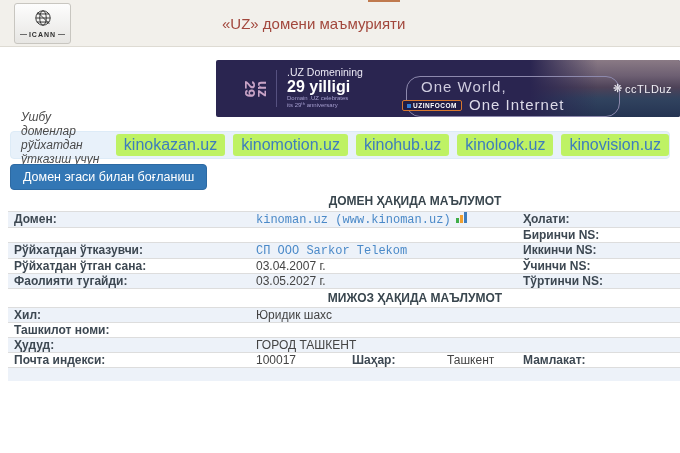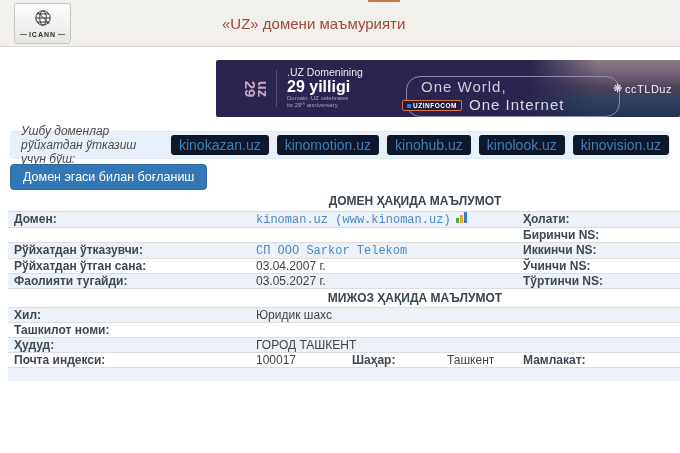--- a/index.html
+++ b/index.html
@@ -48,21 +48,21 @@
   .cctld-logo { position:absolute; right:8px; top:22px; display:flex; align-items:center; gap:3px;
     color:#f0eff5; }
   .cctld-gear { font-size:11px; }
   .cctld-text { font-size:11px; letter-spacing:0.5px; }
 
   
   .avail-strip { position:absolute; left:10px; top:131px; width:660px; height:28px;
     background:#e8f1fa; border:1px solid #ddebf7; border-radius:4px;
     display:flex; align-items:center; padding-left:10px; }
   .avail-label { font-style:italic; font-size:12px; color:#4a4a4a; }
-  .chip { margin-left:8px; background:#0f172a; color:#3e7dbd; font-size:14px;
+  .chip { margin-left:8px; background:#bef264; color:#3e7dbd; font-size:16px;
     padding:2px 8px; border-radius:3px; text-decoration:none; cursor:pointer; }
 
   
   .contact-btn { position:absolute; left:10px; top:164px; background:#3377b5; color:#fff;
     font-size:12.5px; border:1px solid #2d6aa3; border-radius:4px; padding:5px 12px; cursor:pointer;
     font-family:"Liberation Sans", sans-serif; }
 
   
   .info-table-wrap { position:absolute; left:8px; top:192px; width:814px; }
   table.info { width:814px; border-collapse:collapse; table-layout:fixed; font-size:12px; }

